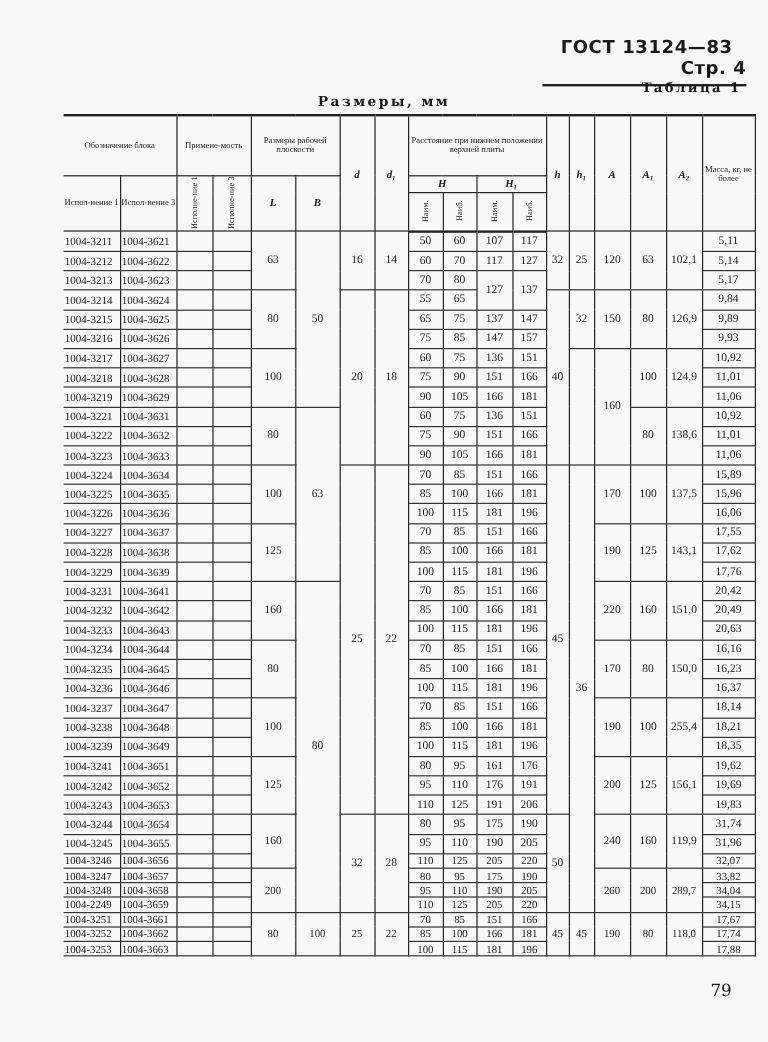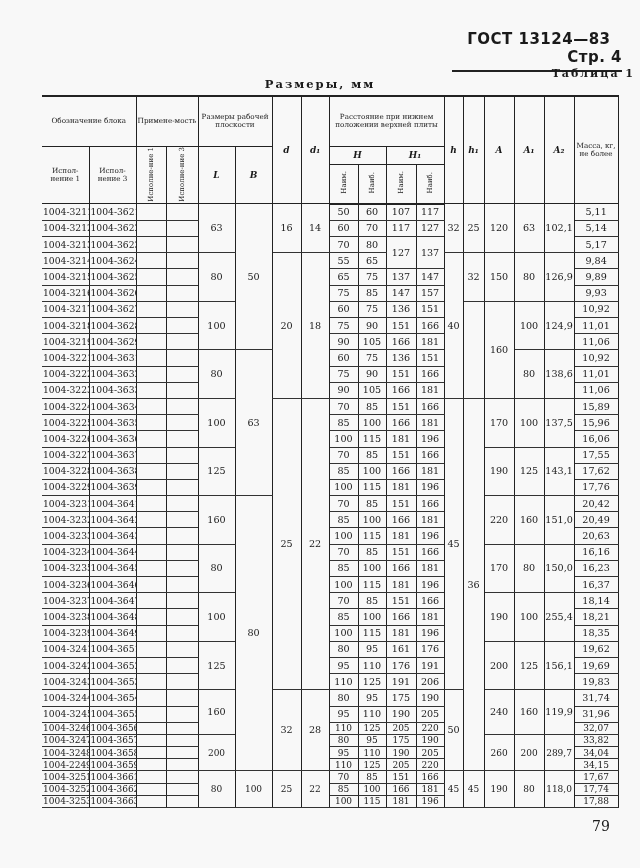--- a/index.html
+++ b/index.html
@@ -1,22 +1,22 @@
 <!DOCTYPE html>
 <html><head>
 <meta charset="utf-8">
 <style>
   html, body { margin:0; padding:0; background:#f8f8f8; }
   body { width:640px; height:868px; position:relative; overflow:hidden;
          font-family:"DejaVu Serif","Liberation Serif",serif; color:#1a1a1a; }
   .hdr { position:absolute; right:18px; top:30px; font-family:"DejaVu Sans","Liberation Sans",sans-serif;
          font-weight:bold; font-size:15px; letter-spacing:0.5px; border-bottom:2px solid #222; padding-bottom:4px; width:170px; text-align:right;}
-  .tblno { position:absolute; right:5px; top:67px; font-size:11px; font-weight:bold; letter-spacing:2px; }
+  .tblno { position:absolute; right:22px; top:67px; font-size:11px; font-weight:bold; letter-spacing:2px; }
   .sizes { position:absolute; left:0; width:640px; top:77px; text-align:center; font-size:11.5px; font-weight:bold; letter-spacing:2px; }
-  table { position:absolute; left:42px; top:95px; width:566px; border-collapse:collapse; table-layout:fixed; font-size:9.6px; }
+  table { position:absolute; left:53px; top:95px; width:566px; border-collapse:collapse; table-layout:fixed; font-size:9.6px;font-family:Liberation Serif, serif; }
   th, td { border-left:1px solid #222; border-right:1px solid #222; text-align:center; padding:0; }
   thead th { font-weight:normal; font-size:7.2px; line-height:8px; border-bottom:1px solid #222; vertical-align:middle; }
   thead tr:first-child th { border-top:2px solid #222; }
   thead tr.r3 th { border-bottom:2px solid #222; }
   .vert { writing-mode:vertical-rl; transform:rotate(180deg); display:inline-block; font-size:7px; line-height:8px; }
   .ital { font-style:italic; font-weight:bold; font-size:9px; }
   tbody td { height:15.2px; line-height:14px; border-bottom:1px solid #333; }
   tbody tr.tight td { height:11.2px; line-height:10px; font-size:9px; }
   td.code { text-align:left; padding-left:1px; font-size:9.2px; white-space:nowrap; overflow:hidden; }
   td.blank { }

